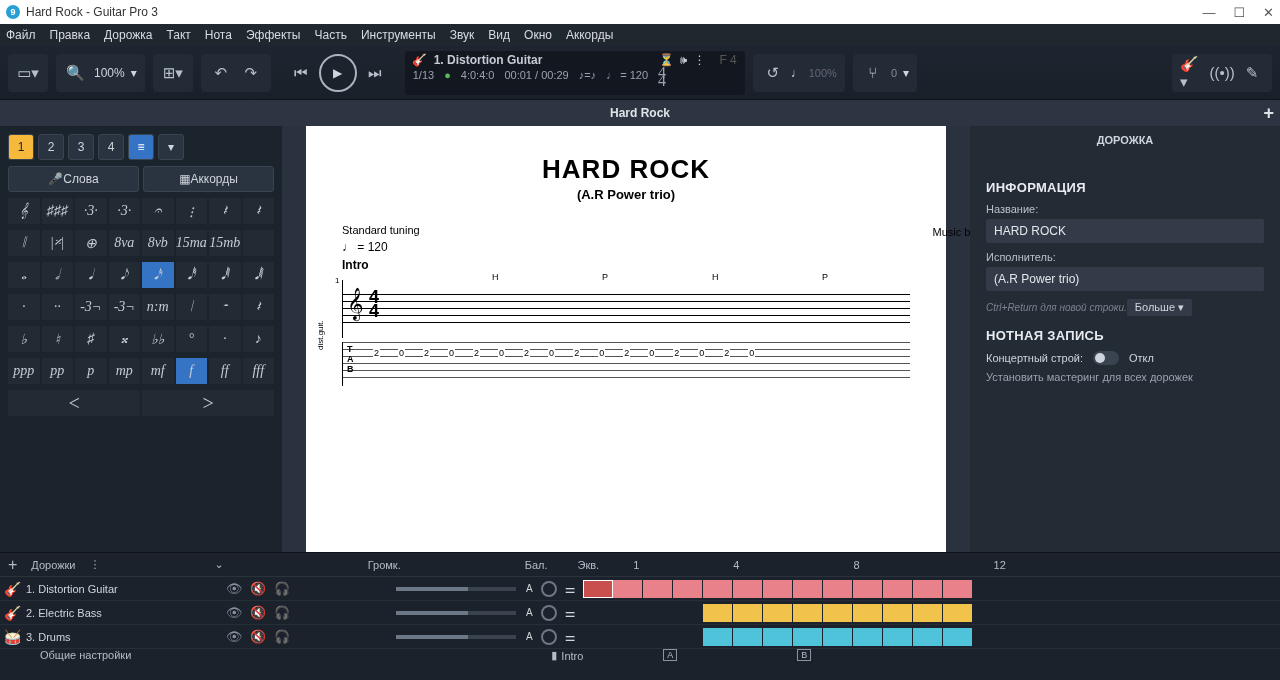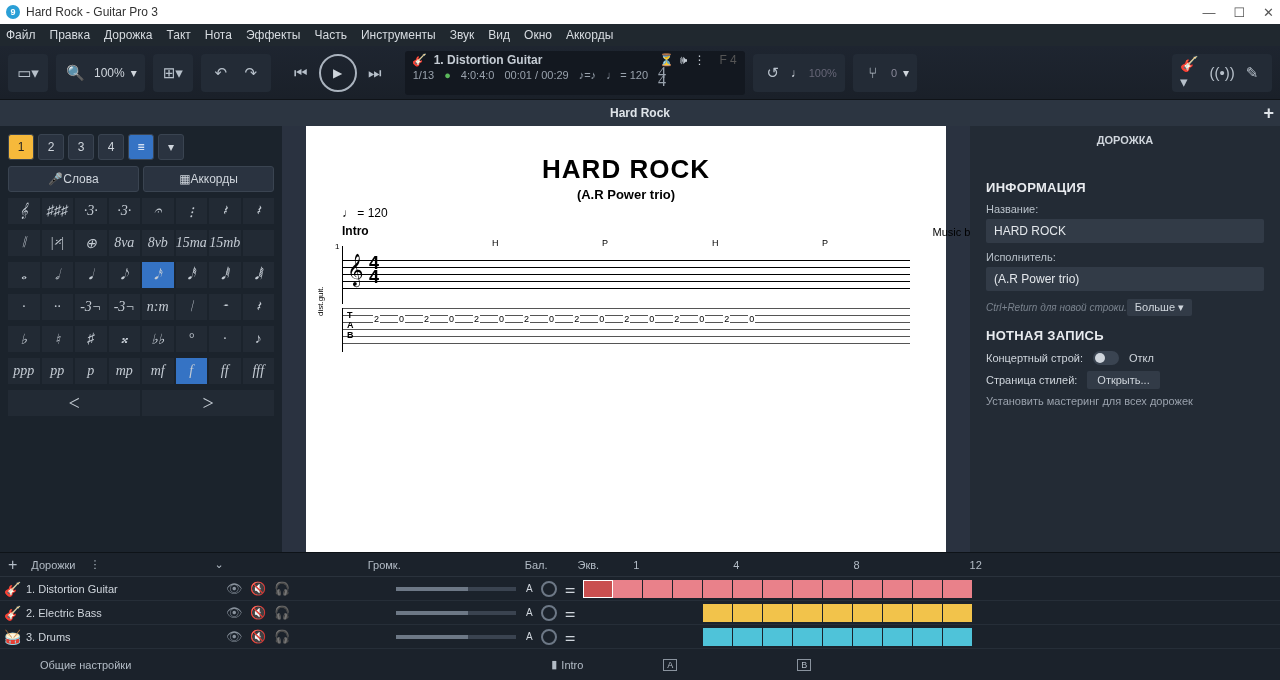--- a/index.html
+++ b/index.html
@@ -66,21 +66,21 @@
 .trackrow { height:24px; display:flex; align-items:center; border-bottom:1px solid #262e38;}
 .trackrow .ticon { width:26px; display:flex;justify-content:center; font-size:14px;}
 .trackrow .tname { width:200px; font-size:11px; color:#cfd5dc;}
 .trackrow .tctrls { width:160px; display:flex; gap:8px; color:#8a939e; font-size:13px;}
 .trackrow .tvol { width:120px; height:4px; background:#3a4350; position:relative; margin:0 10px;}
 .trackrow .tvol::after{content:'';position:absolute;left:0;top:0;height:100%;width:60%;background:#6d7886;}
 .trackrow .tknobs { display:flex; gap:8px; align-items:center;}
 .knob { width:16px; height:16px; border:2px solid #6d7886; border-radius:50%;}
 .blocks { flex:1; display:flex; height:100%; margin-left:8px;}
 .block { width:30px; height:18px; margin:3px 0; border-right:1px solid #1b222b;}
-.bt-foot { height:22px; display:flex; align-items:flex-end; padding-left:40px; font-size:11px; color:#b3bcc6; gap:20px;}
+.bt-foot { height:22px; display:flex; align-items:flex-start; padding-left:40px; font-size:11px; color:#b3bcc6; gap:20px;}
 .marker { display:flex; align-items:center; gap:4px; font-size:11px; color:#b3bcc6;}
 .markerbox { width:14px; height:12px; border:1px solid #8a939e; display:flex;align-items:center;justify-content:center; font-size:9px;}
 </style>
 </head>
 <body>
 
 <div class="titlebar">
   <div class="logo">9</div>
   <span>Hard Rock - Guitar Pro 3</span>
   <div class="winbtns">
@@ -247,20 +247,21 @@
       <div class="cell" style="grid-column:span 4;font-size:20px">&lt;</div>
       <div class="cell" style="grid-column:span 4;font-size:20px">&gt;</div>
     </div>
   </div>
 
   <div class="score">
     <div class="page">
       <h1>HARD ROCK</h1>
       <div class="sub">(A.R Power trio)</div>
       <div class="musicby">Music by</div>
+      <div class="tuning">Standard tuning</div>
       <div class="tempo">♩ <span>= 120</span></div>
       <div class="intro">Intro</div>
       <div style="position:relative">
         <span class="inst-label">dist.guit.</span>
         <div style="position:absolute;top:-8px;left:150px;font-size:9px"><span>H</span></div>
         <div style="position:absolute;top:-8px;left:260px;font-size:9px"><span>P</span></div>
         <div style="position:absolute;top:-8px;left:370px;font-size:9px"><span>H</span></div>
         <div style="position:absolute;top:-8px;left:480px;font-size:9px"><span>P</span></div>
         <div class="staff">
           <div class="stafflines">
@@ -319,43 +320,39 @@
       <input class="rp-input" value="(A.R Power trio)" style="">
       <div style="display:flex;align-items:center">
         <span class="rp-hint">Ctrl+Return для новой строки.</span>
         <span class="rp-more">Больше ▾</span>
       </div>
       <div class="rp-h">НОТНАЯ ЗАПИСЬ</div>
       <div class="rp-row">
         <span>Концертный строй:</span>
         <div class="rp-toggle"></div>
         <span>Откл</span>
-      </div>
-      <div class="rp-row">
-        <span>Страница стилей:</span>
-        <span class="rp-openbtn">Открыть...</span>
       </div>
       <div style="font-size:11px;color:#9aa2ad">Установить мастеринг для всех дорожек</div>
     </div>
   </div>
 </div>
 
 <div class="bottom">
   <div class="bt-head">
     <span class="plus">+</span>
     <span>Дорожки</span>
     <span>⋮</span>
     <span style="margin-left:100px">⌄</span>
     <span style="margin-left:130px">Громк.</span>
     <span style="margin-left:110px">Бал.</span>
     <span style="margin-left:16px">Экв.</span>
     <span style="margin-left:20px">1</span>
     <span style="margin-left:80px">4</span>
     <span style="margin-left:100px">8</span>
-    <span style="margin-left:96px">12</span>
+    <span style="margin-left:120px">12</span>
   </div>
   <div class="tracks">
     <div class="trackrow">
       <div class="ticon" style="color:#e9818a">🎸</div>
       <div class="tname">1. Distortion Guitar</div>
       <div class="tctrls">
         <span>👁</span>
         <span>🔇</span>
         <span>🎧</span>
       </div>

